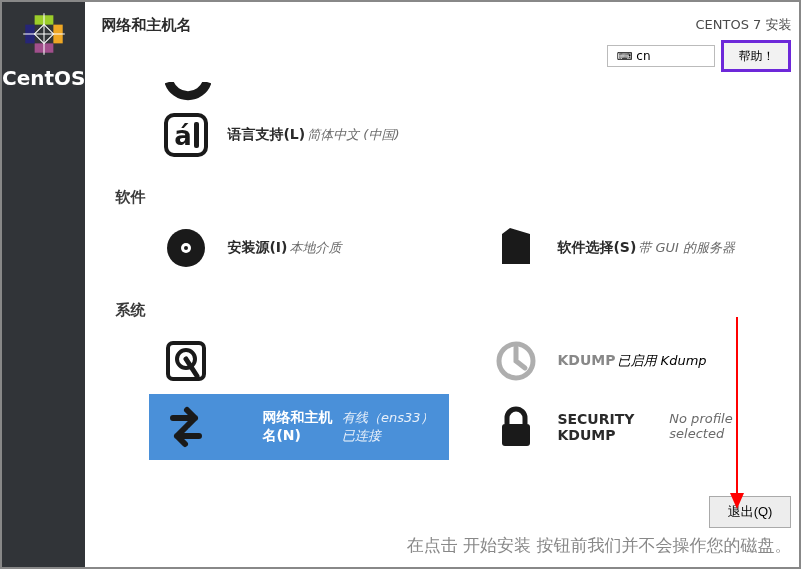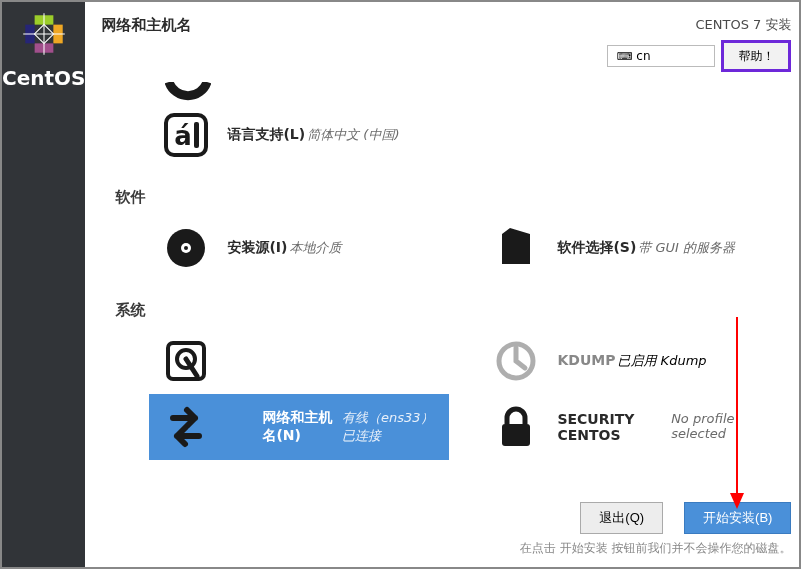--- a/index.html
+++ b/index.html
@@ -31,21 +31,21 @@
 .spoke-text { display: flex; flex-direction: row; gap: 2px; }
 .spoke-title { font-weight: bold; font-size: 14px; color: #2a2a2a; }
 .spoke.selected .spoke-title { color: #fff; padding-left: 35px; }
 .subtitle { font-size: 13px; color: #6a6a6a; font-style: italic; }
 .category { font-size: 15px; font-weight: bold; color: #3a3a3a; margin: 20px 0 8px 0; }
 .spoke-group { margin-left: 34px; }
 .footer { padding: 8px 18px 10px 0; display: flex; flex-direction: column; align-items: flex-end; gap: 6px; }
 .btn-row { display: flex; gap: 21px; }
 .btn { border: 1px solid #aaa; padding: 6px 18px; font-size: 13px; cursor: pointer; background: #ededed; }
 .btn.primary { background: #4a90d9; color: #fff; border-color: #3a7bc0; }
-.hint { font-size: 12px; color: #888; }
+.hint { font-size: 17px; color: #888; }
 .arrow-annotation { position: absolute; right: 62px; top: 315px; pointer-events: none; }
 </style>
 </head>
 <body>
 
 <div class="container">
   <div class="sidebar">
     <div class="logo-icon">
       <svg viewBox="0 0 100 100">
         <g transform="translate(50,50)">
@@ -170,32 +170,31 @@
             </div>
           </div>
           <div class="spoke">
             <div class="icon-box">
               <svg width="38" height="42" viewBox="0 0 38 42">
                   <path d="M10 18 L10 12 A9 9 0 0 1 28 12 L28 18" fill="none" stroke="#1a1a1a" stroke-width="5"></path>
                   <rect x="5" y="18" width="28" height="22" rx="3" fill="#1a1a1a"></rect>
                 </svg>
             </div>
             <div class="spoke-text">
-              <div class="spoke-title">SECURITY CENTOS</div>
+              <div class="spoke-title">SECURITY KDUMP</div>
               <div class="subtitle">No profile selected</div>
             </div>
           </div>
         </div>
       </div>
     </div>
 
     <div class="footer">
       <div class="btn-row">
         <button class="btn">退出(Q)</button>
-        <button class="btn primary">开始安装(B)</button>
       </div>
       <div class="hint">在点击 开始安装 按钮前我们并不会操作您的磁盘。</div>
     </div>
 
     <svg class="arrow-annotation" width="20" height="195">
       <line x1="10" y1="0" x2="10" y2="178" stroke="#ff0000" stroke-width="2"></line>
       <polygon points="10,192 3,176 17,176" fill="#ff0000"></polygon>
     </svg>
   </div>
 </div>

